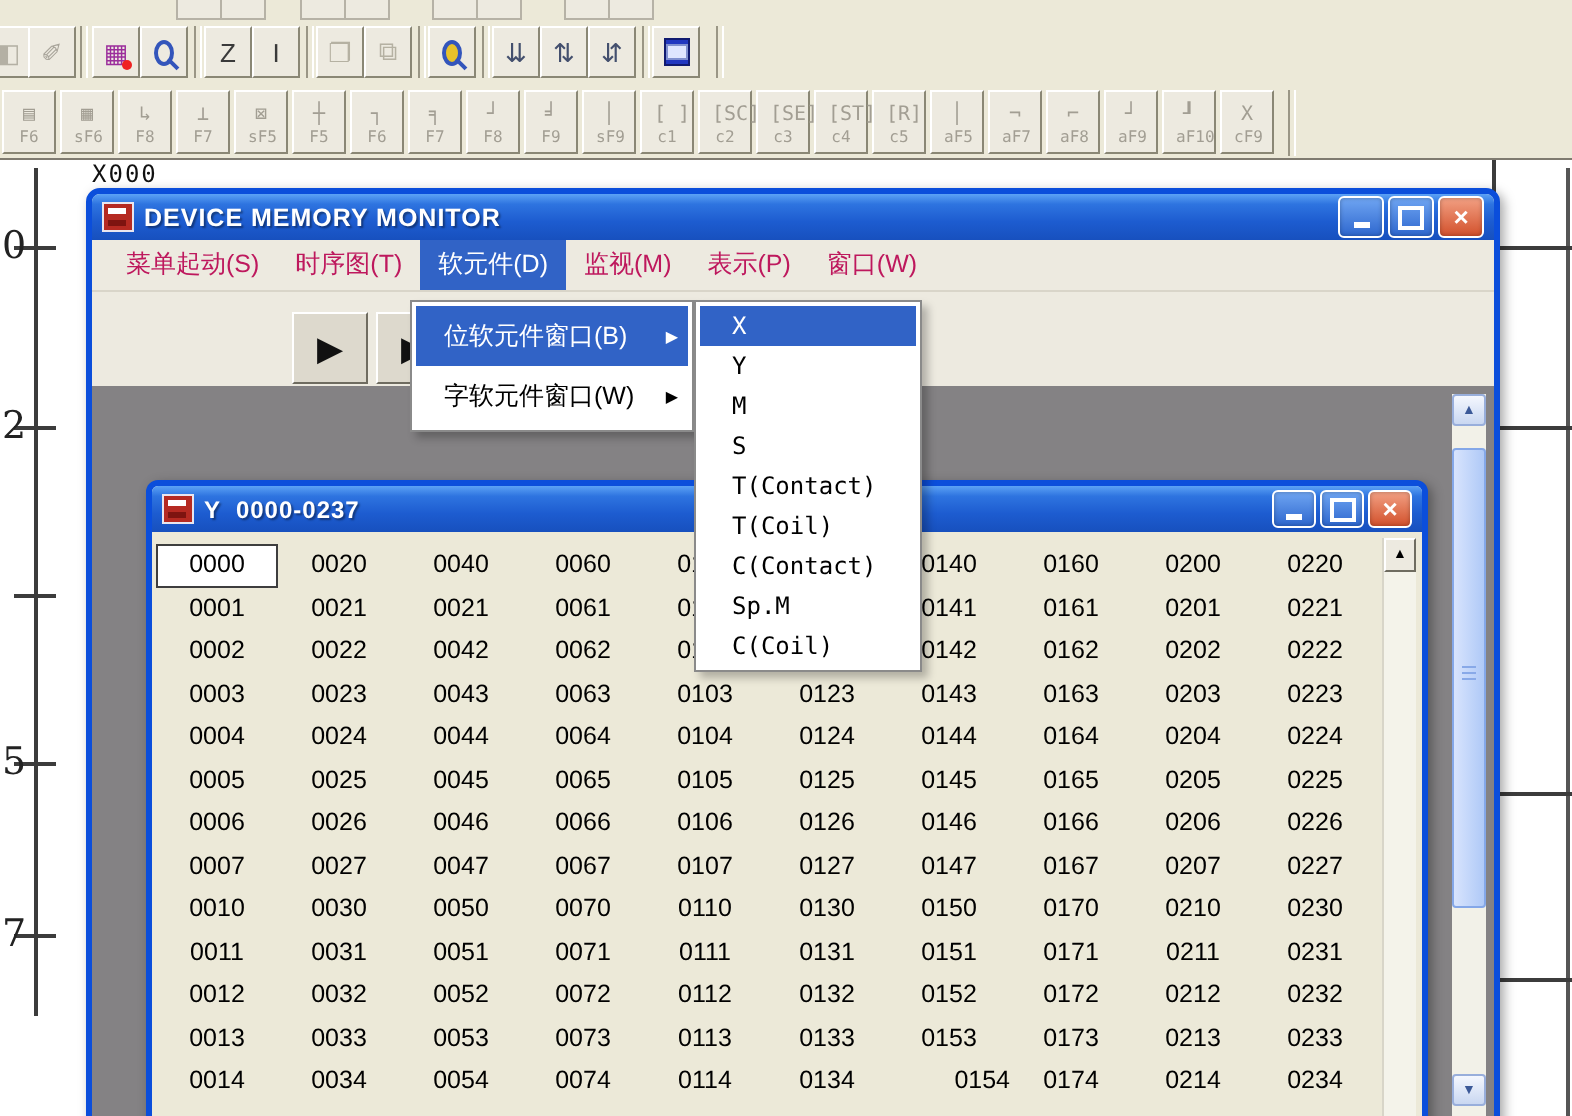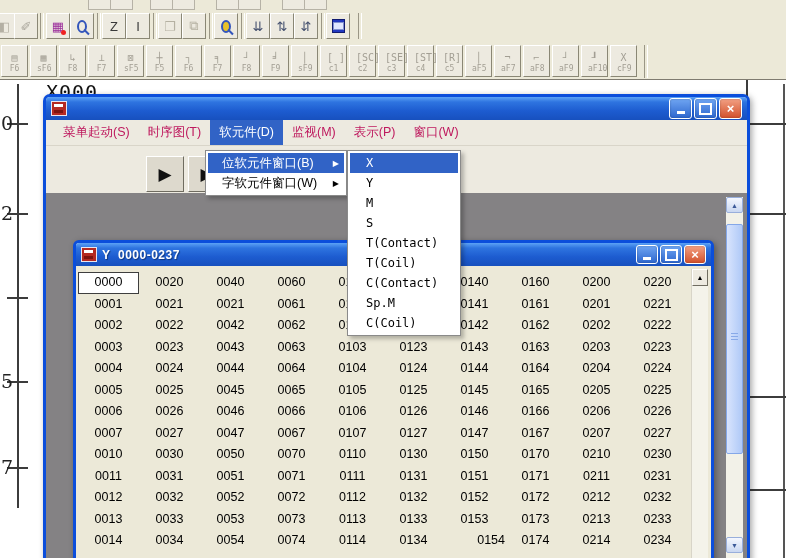--- a/index.html
+++ b/index.html
@@ -28,21 +28,21 @@
         border:1px solid;border-color:#fff #8a8775 #8a8775 #fff;color:#A29E93;text-align:center}
   .lbtn .s{display:block;font-size:10px;line-height:13px;margin-top:2px;
            font-family:"DejaVu Sans Mono",monospace;white-space:nowrap}
   .lbtn .l{display:block;font-size:8px;line-height:9px;font-family:"DejaVu Sans Mono",monospace}
   .ridge{position:absolute;left:644px;top:45px;width:2px;height:33px;
          border-left:1px solid #9a9685;border-right:1px solid #fff}
   .hline{position:absolute;top:79px;left:0;width:786px;height:1px;background:#7f7b70}
   
   #ladder{position:absolute;top:80px;left:0;width:786px;height:478px;background:#fff}
   #xlabel{position:absolute;left:46px;top:0;font-family:"DejaVu Sans Mono",monospace;
-          font-size:20px;color:#111;letter-spacing:1px}
+          font-size:12px;color:#111;letter-spacing:1px}
   .railL{position:absolute;left:17px;top:4px;width:2px;height:424px;background:#3c3c3c}
   .railR{position:absolute;left:783px;top:4px;width:2px;height:474px;background:#555}
   .tick{position:absolute;left:7px;width:21px;height:2px;background:#3c3c3c}
   .steplbl{position:absolute;left:0;width:14px;text-align:center;font-family:"DejaVu Serif",serif;
            font-size:19px;color:#222;line-height:22px}
   .rung{position:absolute;left:744px;width:42px;height:2px;background:#3c3c3c}
   .stub{position:absolute;left:746px;top:0;width:2px;height:16px;background:#3c3c3c}
   
   .win{position:absolute;border:3px solid #0B4EDB;border-radius:7px 7px 0 0;overflow:hidden;
        background:#ECE9D8;box-shadow:2px 2px 6px rgba(0,0,0,.35)}
@@ -88,21 +88,21 @@
   .cell{position:absolute;width:61px;height:21.5px;line-height:21.5px;text-align:center;
         font-size:12.5px;color:#000}
   .cell.sel{background:#fff;border:1px solid #3e3e3e;box-sizing:border-box;line-height:19px}
   #ysb{position:absolute;top:3px;right:3px;width:16px;bottom:0;background:#F4F3EA;border-left:1px solid #d8d5c8}
   #ysb-up{height:15px;background:#EDEAE0;border:1px solid;border-color:#fff #6f6c60 #6f6c60 #fff;
           display:flex;align-items:center;justify-content:center;font-size:7px;color:#000}
   
   .popup{position:absolute;background:#fff;border:1px solid #8a8a8a;
          box-shadow:3px 3px 4px rgba(0,0,0,.25);z-index:50;padding:2px}
   #device-menu{left:205px;top:150px;width:136px}
-  .pitem{height:20px;display:flex;align-items:center;padding:0 5px 0 14px;font-size:12.5px;color:#000;white-space:nowrap}
+  .pitem{height:30px;display:flex;align-items:center;padding:0 5px 0 14px;font-size:12.5px;color:#000;white-space:nowrap}
   .pitem .arrow{margin-left:auto;font-size:8px}
   #bit-submenu{left:347px;top:150px;width:108px}
   .sitem{height:20px;display:flex;align-items:center;padding-left:16px;color:#000;
          font-family:"DejaVu Sans Mono",monospace;font-size:12px;white-space:pre}
   .hl{background:#3163C6 !important;color:#fff !important}
 </style>
 </head>
 <body>
 
 <div id="slivers">
@@ -282,20 +282,21 @@
       <div class="steplbl" style="top: 376px;">7</div>
     </div>
 </div>
 
 <div id="dmm" class="win">
   <div class="tbar">
     <span class="win-ico">
         <i></i>
         <em></em>
       </span>
+    <span class="ttl">DEVICE MEMORY MONITOR</span>
     <span class="wbtns">
       <span class="wb bmin">
           <span class="g-min"></span>
         </span>
       <span class="wb bmax">
           <span class="g-max"></span>
         </span>
       <span class="wb bclose">
           <span class="g-x">×</span>
         </span>

